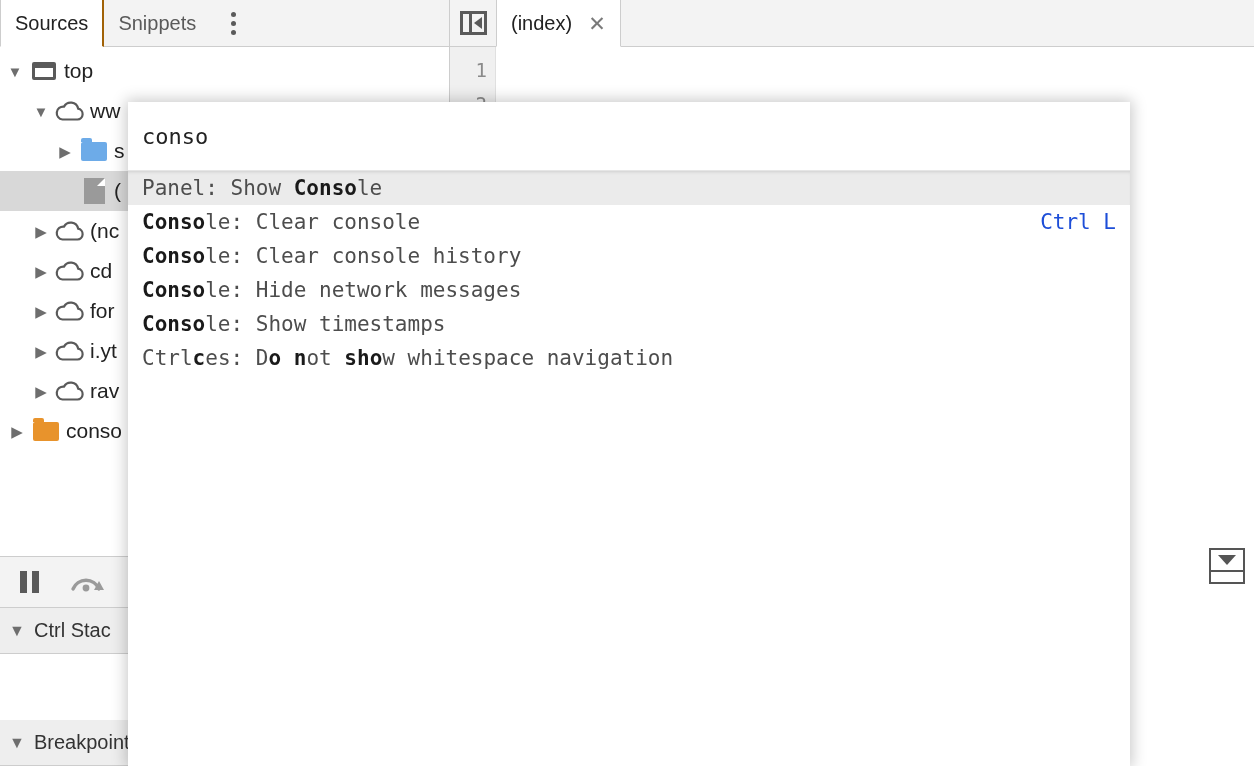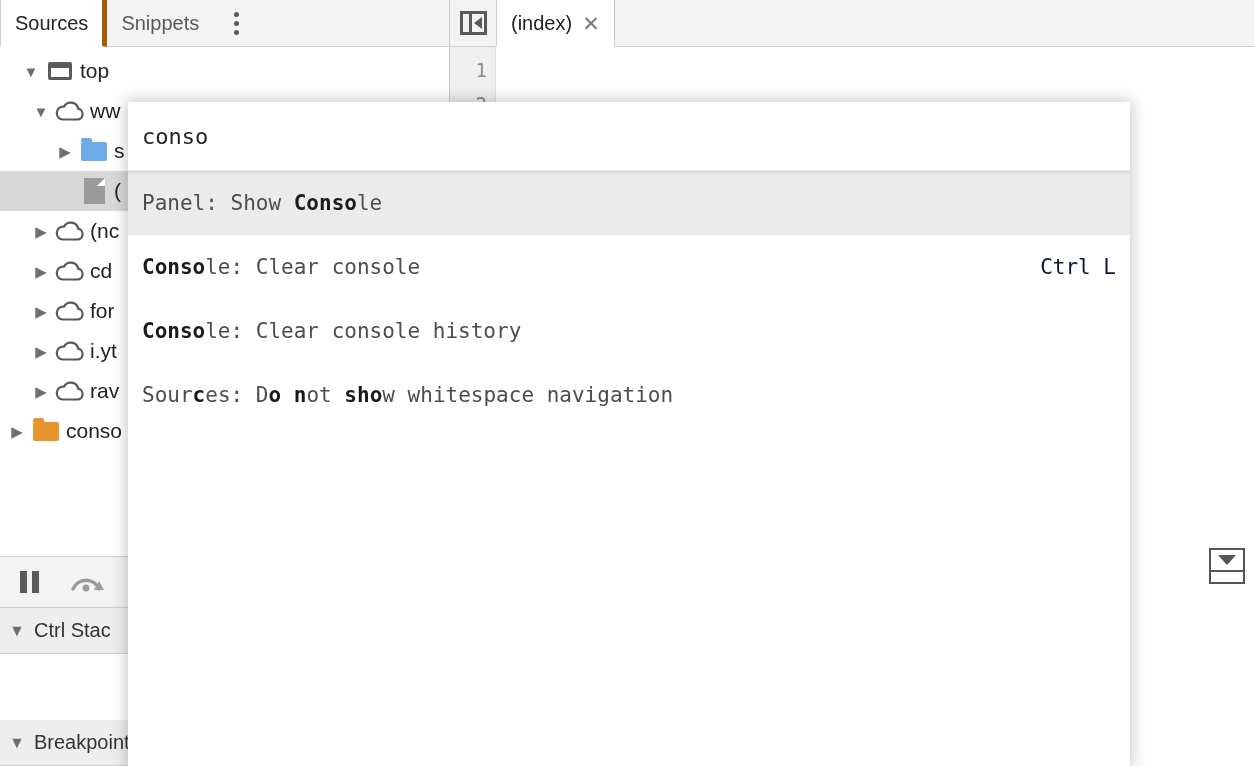--- a/index.html
+++ b/index.html
@@ -49,21 +49,21 @@
     font-size: 20px;
     color: #5a5a5a;
     background: transparent;
     box-sizing: border-box;
     white-space: nowrap;
   }
   .tabbar-tab.selected {
     background: #ffffff;
     color: #222222;
     border-left: 1px solid #cdcdcd;
-    border-right: 5px solid #a16207;
+    border-right: 2px solid #a16207;
     border-bottom: 1px solid #ffffff;
     margin-bottom: -1px;
   }
   .tabbar-spacer { flex: 1 1 auto; }
   .kebab {
     width: 46px;
     display: flex;
     flex-direction: column;
     align-items: center;
     justify-content: center;
@@ -241,21 +241,21 @@
   }
   .panel-toggle-glyph::after {
     content: "";
     border-width: 6px 8px 6px 0;
     border-style: solid;
     border-color: transparent #5a5a5a transparent transparent;
   }
   .editor-tab {
     display: flex;
     align-items: center;
-    gap: 10px;
+    gap: 16px;
     padding: 0 14px;
     font-size: 20px;
     color: #222222;
     background: #ffffff;
     border-left: 1px solid #cdcdcd;
     border-right: 1px solid #cdcdcd;
     border-bottom: 1px solid #ffffff;
     margin-bottom: -1px;
     box-sizing: border-box;
     white-space: nowrap;
@@ -372,39 +372,39 @@
     color: #222222;
     padding: 0;
   }
   .palette-list {
     flex: 1 1 auto;
     overflow: hidden;
     background: #ffffff;
     border-top: 1px solid #e6e6e6;
   }
   .palette-item {
-    height: 64px;
+    height: 34px;
     display: flex;
     align-items: center;
     padding: 0 14px;
     box-sizing: border-box;
     font-family: "DejaVu Sans Mono", monospace;
     font-size: 21px;
     color: #4d4d4d;
     white-space: pre;
     justify-content: center;
   }
   .palette-item.selected {
     background: #ebebeb;
     box-shadow: inset 0 3px 4px -3px rgba(0,0,0,0.18);
   }
   .palette-item .itext { flex: 1 1 auto; }
   .palette-item b { color: #1a1a1a; font-weight: bold; }
   .palette-item .shortcut {
-    color: #0f172a;
+    color: #1d4ed8;
     font-family: "DejaVu Sans Mono", monospace;
     font-size: 21px;
     padding-left: 20px;
     white-space: nowrap;
   }
 </style>
 </head>
 <body>
 
 <div class="app">
@@ -421,21 +421,21 @@
       <div class="kebab">
         <i></i>
         <i></i>
         <i></i>
       </div>
       <div class="tabbar-spacer"></div>
     </div>
 
     <div class="navigator">
 
-      <div class="tree-row" style="padding-left:20px;">
+      <div class="tree-row" style="padding-left:4px;">
         <span class="twisty tw-down"></span>
         <span class="ticon">
             <span class="icon-frame"></span>
           </span>
         <span class="tree-label">top</span>
       </div>
 
       <div class="tree-row" style="padding-left:30px;">
         <span class="twisty tw-down"></span>
         <span class="ticon">
@@ -595,19 +595,27 @@
       </div>
       <div class="palette-item">
         <span class="itext"><b>Conso</b><span>le: Clear console</span></span>
         <span class="shortcut">Ctrl L</span>
       </div>
       <div class="palette-item">
         <span class="itext"><b>Conso</b><span>le: Clear console history</span></span>
         <span class="shortcut"></span>
       </div>
       <div class="palette-item">
-        <span class="itext"><span>Sour</span><b>c</b><span>es: D</span><b>o</b><span> </span><b>n</b><span>ot </span><b>s</b><b>ho</b><span>w whitespace navigation</span></span>
+        <span class="itext"><b>Conso</b><span>le: Hide network messages</span></span>
         <span class="shortcut"></span>
       </div>
+      <div class="palette-item">
+        <span class="itext"><b>Conso</b><span>le: Show timestamps</span></span>
+        <span class="shortcut"></span>
+      </div>
+      <div class="palette-item">
+        <span class="itext"><span>Ctrl</span><b>c</b><span>es: D</span><b>o</b><span> </span><b>n</b><span>ot </span><b>s</b><b>ho</b><span>w whitespace navigation</span></span>
+        <span class="shortcut"></span>
+      </div>
     </div>
   </div>
 
 </div>
 
 </body></html>

